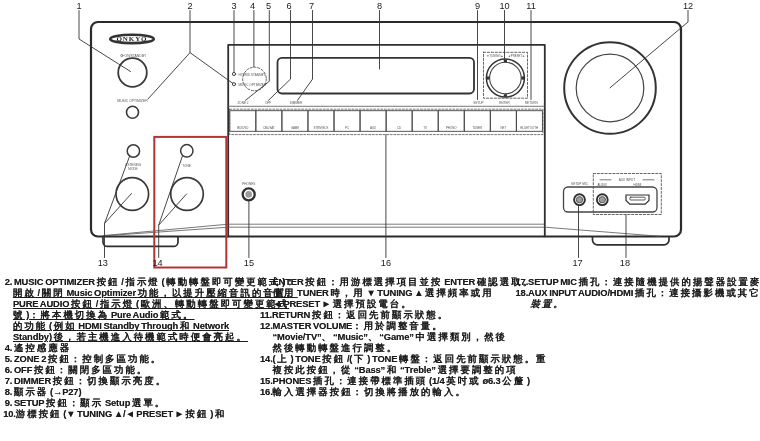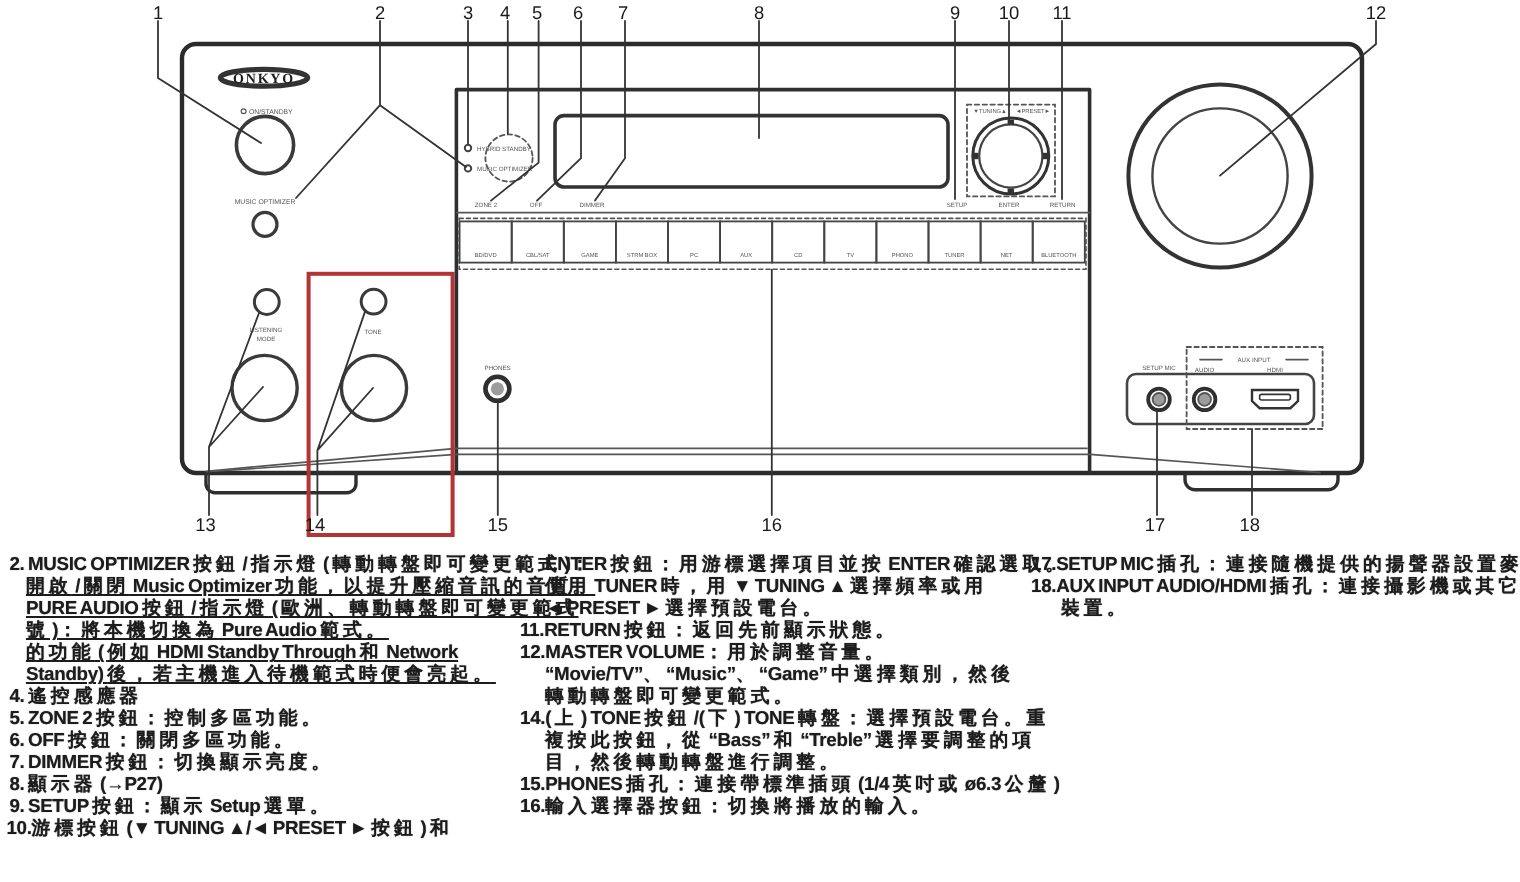--- a/index.html
+++ b/index.html
@@ -5,21 +5,21 @@
 html,body{margin:0;padding:0;background:#fff;}
 .page{position:relative;width:760px;height:441px;background:#fff;overflow:hidden;
   font-family:"Liberation Sans",sans-serif;}
 svg{position:absolute;left:0;top:0;}
 .col{position:absolute;font:bold 9.4px "Liberation Sans",sans-serif;color:#1c1c1c;text-shadow:0 0 0.55px rgba(20,20,20,0.6);
   line-height:11.0px;white-space:nowrap;letter-spacing:-0.15px;word-spacing:-0.7px;}
 .z{letter-spacing:2.05px;}
 .col div{height:11.0px;}
 .i{padding-left:8.3px;text-decoration:underline;}
 .i2{padding-left:11px;}
-.i3{padding-left:13.5px;}
+.i3{padding-left:13.5px;font-style:italic;}
 .m2{margin-left:-1.5px;}
 </style>
 </head>
 <body>
 <div class="page">
 
 <svg width="760" height="272" viewBox="0 0 760 272" fill="none" stroke-linecap="round">
 
 <rect x="91" y="22" width="590" height="214.5" rx="7" stroke="#2b2b2b" stroke-width="2.2" fill="#fff"></rect>
 
@@ -267,24 +267,23 @@
 <div class="m2">10.<span class="z">游標按鈕</span> (▼ TUNING ▲/◄ PRESET ► <span class="z">按鈕</span> ) <span class="z">和</span></div>
 </div>
 
 <div class="col" style="left:261.5px;top:276.4px;width:252px">
 <div class="i2">ENTER <span class="z">按鈕：用游標選擇項目並按</span> ENTER <span class="z">確認選取。</span></div>
 <div class="i2"><span class="z">使用</span> TUNER <span class="z">時，用</span> ▼ TUNING ▲ <span class="z">選擇頻率或用</span></div>
 <div class="i2">◄ PRESET ► <span class="z">選擇預設電台。</span></div>
 <div class="m2">11.RETURN <span class="z">按鈕：返回先前顯示狀態。</span></div>
 <div class="m2">12.MASTER VOLUME<span class="z">：用於調整音量。</span></div>
 <div class="i2">“Movie/TV”<span class="z">、</span>“Music”<span class="z">、</span>“Game” <span class="z">中選擇類別，然後</span></div>
-<div class="i2"><span class="z">轉動轉盤即可變更範式。</span></div>
-<div class="m2">14.( <span class="z">上</span> ) TONE <span class="z">按鈕</span> /( <span class="z">下</span> ) TONE <span class="z">轉盤：選擇預設電台。重</span></div>
+<div class="i2"><span class="z">然後轉動轉盤進行調整。</span></div>
+<div class="m2">14.( <span class="z">上</span> ) TONE <span class="z">按鈕</span> /( <span class="z">下</span> ) TONE <span class="z">轉盤：返回先前顯示狀態。重</span></div>
 <div class="i2"><span class="z">複按此按鈕，從</span> “Bass” <span class="z">和</span> “Treble” <span class="z">選擇要調整的項</span></div>
-<div class="i2"><span class="z">目，然後轉動轉盤進行調整。</span></div>
 <div class="m2">15.PHONES <span class="z">插孔：連接帶標準插頭</span> (1/4 <span class="z">英吋或</span> ø6.3 <span class="z">公釐</span> )</div>
 <div class="m2">16.<span class="z">輸入選擇器按鈕：切換將播放的輸入。</span></div>
 </div>
 
 <div class="col" style="left:517px;top:276.4px;width:243px">
 <div class="m2">17.SETUP MIC <span class="z">插孔：連接隨機提供的揚聲器設置麥克風。</span></div>
 <div class="m2">18.AUX INPUT AUDIO/HDMI <span class="z">插孔：連接攝影機或其它此類</span></div>
 <div class="i3"><span class="z">裝置。</span></div>
 </div>
 </div>

